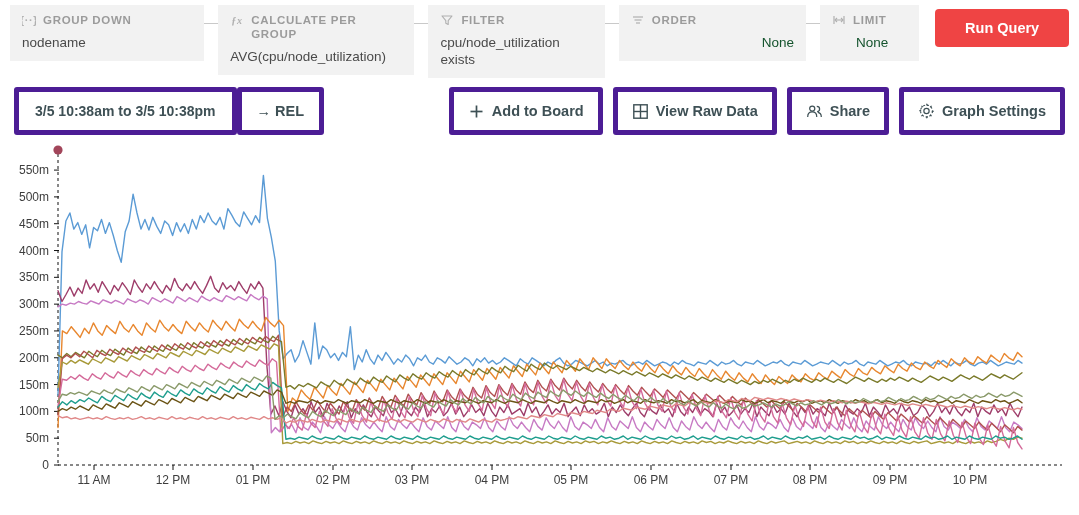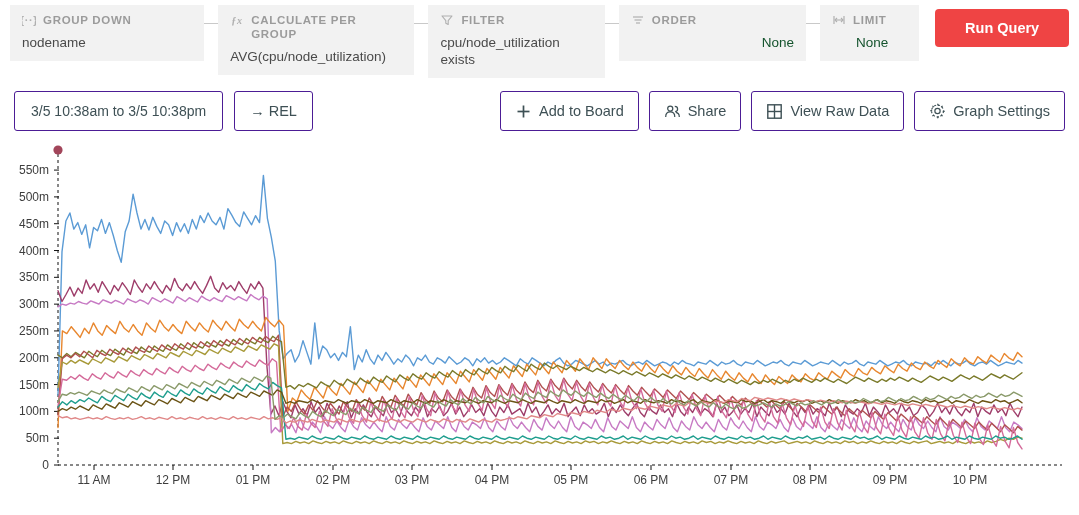--- a/index.html
+++ b/index.html
@@ -84,37 +84,38 @@
 
   
   #toolbar {
     display: flex;
     align-items: center;
     padding: 0 14px 0 14px;
     height: 62px;
     box-sizing: border-box;
   }
   .tb-btn {
-    border: 1px solid #4c1d95;
+    border: 5px solid #4c1d95;
     background: #ffffff;
     border-radius: 3px;
     color: #3e5055;
     font-family: "Liberation Sans", sans-serif;
     font-size: 14.5px;
     height: 38px;
     display: inline-flex;
     align-items: center;
     justify-content: center;
     gap: 7px;
     padding: 0 14px;
     cursor: pointer;
     white-space: nowrap;
+    font-weight: bold;
   }
   #time-range-button { font-size: 14px; padding: 0 16px; }
-  #rel-toggle-button { margin-left: 11px; padding: 0 15px; }
+  #rel-toggle-button { padding: 0 15px; }
   #toolbar-right { margin-left: auto; display: flex; gap: 10px; padding-left: 30px; }
   .tb-icon { display:inline-flex; align-items:center; justify-content:center; width:17px; height:17px; color:#3e5055; }
   .tb-icon svg { display:block; }
 
   
   #chart-area {
     position: relative;
     width: 1079px;
     height: 373px;
   }
@@ -224,39 +225,39 @@
         <svg viewBox="0 0 17 17" width="17" height="17">
             <line x1="8.5" y1="2.5" x2="8.5" y2="14.5" stroke="#3e5055" stroke-width="1.7"></line>
             <line x1="2.5" y1="8.5" x2="14.5" y2="8.5" stroke="#3e5055" stroke-width="1.7"></line>
           </svg>
       </span>
       <span>Add to Board</span>
     </div>
 
     <div class="tb-btn">
       <span class="tb-icon">
+        <svg viewBox="0 0 17 17" width="17" height="17" fill="none" stroke="#3e5055" stroke-width="1.4">
+          <rect x="1.8" y="1.8" width="13.4" height="13.4"></rect>
+          <line x1="8.5" y1="1.8" x2="8.5" y2="15.2"></line>
+          <line x1="1.8" y1="8.5" x2="15.2" y2="8.5"></line>
+        </svg>
+      </span>
+      <span>View Raw Data</span>
+    </div>
+
+    <div class="tb-btn">
+      <span class="tb-icon">
         <svg viewBox="0 0 18 17" width="18" height="17" fill="none" stroke="#3e5055" stroke-width="1.3">
           <circle cx="6.6" cy="5.4" r="2.7"></circle>
           <path d="M1.8 14.2 C1.8 10.6 4 9 6.6 9 C9.2 9 11.4 10.6 11.4 14.2"></path>
           <path d="M11.4 3.1 C13.2 3.1 14.4 4.3 14.4 5.8 C14.4 7.3 13.2 8.5 11.8 8.5"></path>
           <path d="M12.4 9.4 C14.7 9.7 16.2 11.3 16.2 14.2"></path>
         </svg>
       </span>
       <span>Share</span>
-    </div>
-
-    <div class="tb-btn">
-      <span class="tb-icon">
-        <svg viewBox="0 0 17 17" width="17" height="17" fill="none" stroke="#3e5055" stroke-width="1.4">
-          <rect x="1.8" y="1.8" width="13.4" height="13.4"></rect>
-          <line x1="8.5" y1="1.8" x2="8.5" y2="15.2"></line>
-          <line x1="1.8" y1="8.5" x2="15.2" y2="8.5"></line>
-        </svg>
-      </span>
-      <span>View Raw Data</span>
     </div>
 
     <div class="tb-btn">
       <span class="tb-icon">
         <svg viewBox="0 0 18 18" width="18" height="18" fill="none" stroke="#3e5055" stroke-width="1.25">
           <circle cx="9" cy="9" r="2.8"></circle>
           <path d="M9 1.4 L10 3.3 M9 16.6 L10 14.7 M1.4 9 L3.3 8 M16.6 9 L14.7 10 M3.6 3.6 L5.2 4.9 M14.4 14.4 L12.8 13.1 M3.6 14.4 L5.2 13.1 M14.4 3.6 L12.8 4.9"></path>
           <circle cx="9" cy="9" r="6.3" stroke-dasharray="2.2 2.0"></circle>
         </svg>
       </span>

